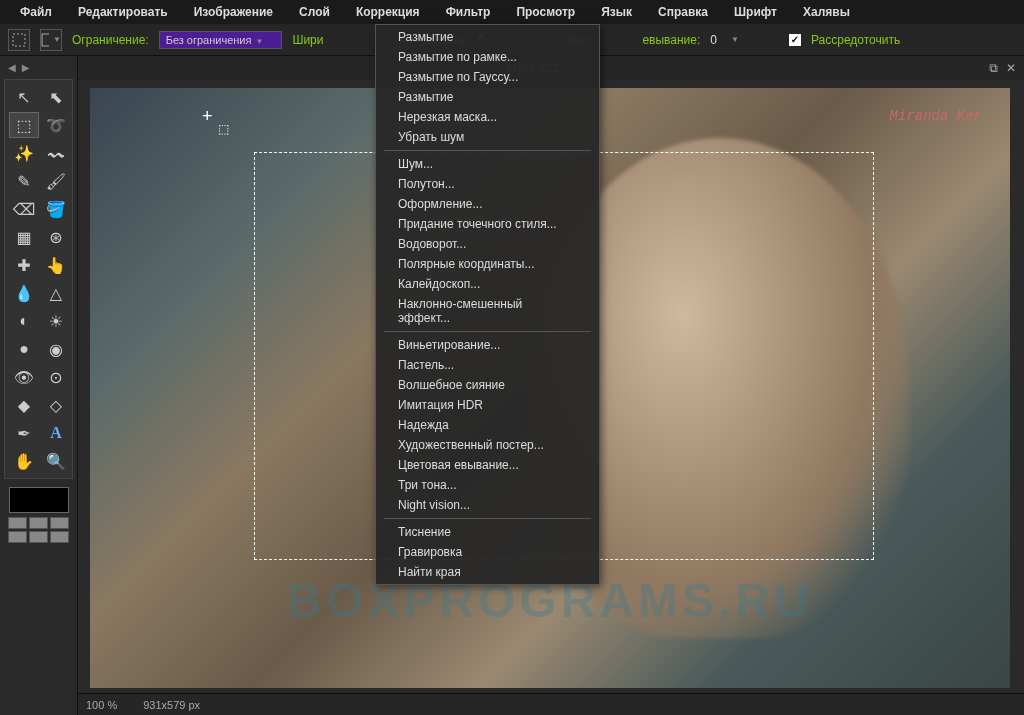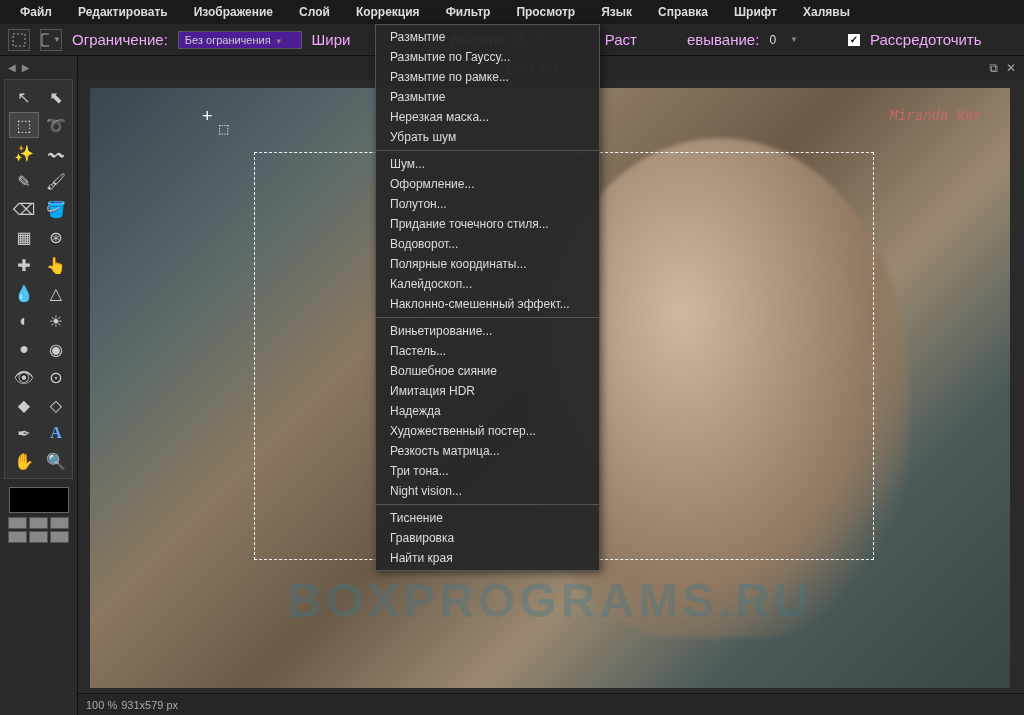--- a/index.html
+++ b/index.html
@@ -4,21 +4,21 @@
 <style>
 * { margin: 0; padding: 0; box-sizing: border-box; font-family: Arial, sans-serif; }
 body { background: #2a2a2a; width: 1024px; height: 715px; overflow: hidden; color: #ccc; font-size: 12px; user-select: none; }
 
 .menubar { display: flex; align-items: center; height: 24px; background: #1a1a1a; padding: 0 8px; gap: 2px; }
 .menubar-item { padding: 20px 12px; color: #ddd; font-weight: bold; font-size: 12px; cursor: pointer; position: relative; }
 .badge { position: absolute; top: -2px; right: -4px; background: #c00; color: #fff; font-size: 9px; width: 12px; height: 12px; border-radius: 2px; display: flex; align-items: center; justify-content: center; font-weight: bold; }
 
 .optionsbar { display: flex; align-items: center; height: 32px; background: #262626; padding: 0 8px; gap: 10px; border-bottom: 1px solid #111; }
 .opt-icon { width: 22px; height: 22px; border: 1px solid #555; display: flex; align-items: center; justify-content: center; background: #2a2a2a; }
-.opt-label { color: #f0abfc; font-size: 15px; }
+.opt-label { color: #84cc16; font-size: 12px; }
 .opt-select { background: #4c1d95; border: 1px solid #555; color: #ccc; padding: 2px 18px 2px 6px; font-size: 11px; position: relative; }
 .opt-value { color: #ddd; font-size: 12px; }
 .checkbox { width: 12px; height: 12px; background: #fff; display: inline-flex; align-items: center; justify-content: center; color: #000; font-size: 10px; font-weight: bold; }
 .caret { color: #888; font-size: 8px; margin-left: 4px; }
 
 .main { display: flex; height: calc(100% - 56px); }
 
 .toolbox { width: 78px; background: #2a2a2a; border-right: 1px solid #111; padding: 4px; }
 .tb-nav { display: flex; gap: 6px; margin-bottom: 4px; padding: 2px 4px; }
 .tb-arrow { color: #888; font-size: 10px; cursor: pointer; }
@@ -37,23 +37,23 @@
 
 .canvas-wrap { flex: 1; position: relative; overflow: hidden; background: #2a2a2a; }
 .canvas-img { position: absolute; left: 12px; top: 8px; width: 920px; height: 600px; background: linear-gradient(135deg, #3a4550 0%, #5a6a6a 20%, #8a7860 35%, #6a5a48 50%, #9a8870 65%, #4a5a5a 80%, #3a4545 100%); }
 .face-area { position: absolute; right: 100px; top: 50px; width: 380px; height: 500px; background: radial-gradient(ellipse at 40% 35%, #d0b8a0 0%, #b09880 30%, #907860 60%, transparent 80%); border-radius: 50% 50% 40% 40%; filter: blur(2px); }
 .signature { position: absolute; top: 20px; right: 28px; color: #c86868; font-style: italic; font-size: 14px; font-family: Liberation Mono, monospace; }
 .watermark { position: absolute; bottom: 60px; left: 50%; transform: translateX(-50%); font-size: 48px; font-weight: bold; color: rgba(60,120,140,0.35); letter-spacing: 4px; }
 .selection-marquee { position: absolute; left: 164px; top: 64px; width: 620px; height: 408px; border: 1px dashed #fff; }
 .cursor-cross { position: absolute; left: 112px; top: 18px; color: #fff; font-size: 18px; }
 .cursor-sel { position: absolute; left: 128px; top: 34px; color: #fff; font-size: 12px; }
 
-.statusbar { height: 22px; background: #262626; display: flex; align-items: center; padding: 0 8px; gap: 4px; color: #aaa; font-size: 11px; border-top: 1px solid #111; }
-
-.dropdown { position: absolute; left: 375px; top: 24px; width: 225px; background: rgba(40,40,40,0.96); border: 1px solid #555; box-shadow: 2px 2px 8px rgba(0,0,0,0.5); z-index: 1000; padding: 2px 0; }
+.statusbar { height: 22px; background: #262626; display: flex; align-items: center; padding: 0 8px; gap: 26px; color: #aaa; font-size: 11px; border-top: 1px solid #111; }
+
+.dropdown { position: absolute; left: 375px; top: 24px; width: 225px; background: rgba(40,40,40,0.96); border: 1px solid #555; box-shadow: 2px 2px 8px rgba(0,0,0,0.5); z-index: 1000; padding: 2px 8px; }
 .dd-item { padding: 3px 14px; color: #ddd; font-size: 12px; cursor: pointer; }
 .dd-sep { height: 1px; background: #555; margin: 3px 0; }
 
 svg { display: block; }
 </style>
 </head>
 <body>
 
 <div class="menubar">
   <div class="menubar-item">Файл</div>
@@ -168,41 +168,41 @@
     </div>
     <div class="statusbar">
       <span>100 %</span>
       <span>931x579 px</span>
     </div>
   </div>
 </div>
 
 <div class="dropdown" id="dropdown">
     <div class="dd-item">Размытие</div>
+    <div class="dd-item">Размытие по рамке...</div>
     <div class="dd-item">Размытие по Гауссу...</div>
-    <div class="dd-item">Размытие по рамке...</div>
     <div class="dd-item">Размытие</div>
     <div class="dd-item">Нерезкая маска...</div>
     <div class="dd-item">Убрать шум</div>
     <div class="dd-sep"></div>
     <div class="dd-item">Шум...</div>
+    <div class="dd-item">Полутон...</div>
     <div class="dd-item">Оформление...</div>
-    <div class="dd-item">Полутон...</div>
     <div class="dd-item">Придание точечного стиля...</div>
     <div class="dd-item">Водоворот...</div>
     <div class="dd-item">Полярные координаты...</div>
     <div class="dd-item">Калейдоскоп...</div>
     <div class="dd-item">Наклонно-смешенный эффект...</div>
     <div class="dd-sep"></div>
     <div class="dd-item">Виньетирование...</div>
     <div class="dd-item">Пастель...</div>
     <div class="dd-item">Волшебное сияние</div>
     <div class="dd-item">Имитация HDR</div>
     <div class="dd-item">Надежда</div>
     <div class="dd-item">Художественный постер...</div>
-    <div class="dd-item">Резкость матрица...</div>
+    <div class="dd-item">Цветовая евывание...</div>
     <div class="dd-item">Три тона...</div>
     <div class="dd-item">Night vision...</div>
     <div class="dd-sep"></div>
     <div class="dd-item">Тиснение</div>
     <div class="dd-item">Гравировка</div>
     <div class="dd-item">Найти края</div>
   </div>
 
 </body></html>

